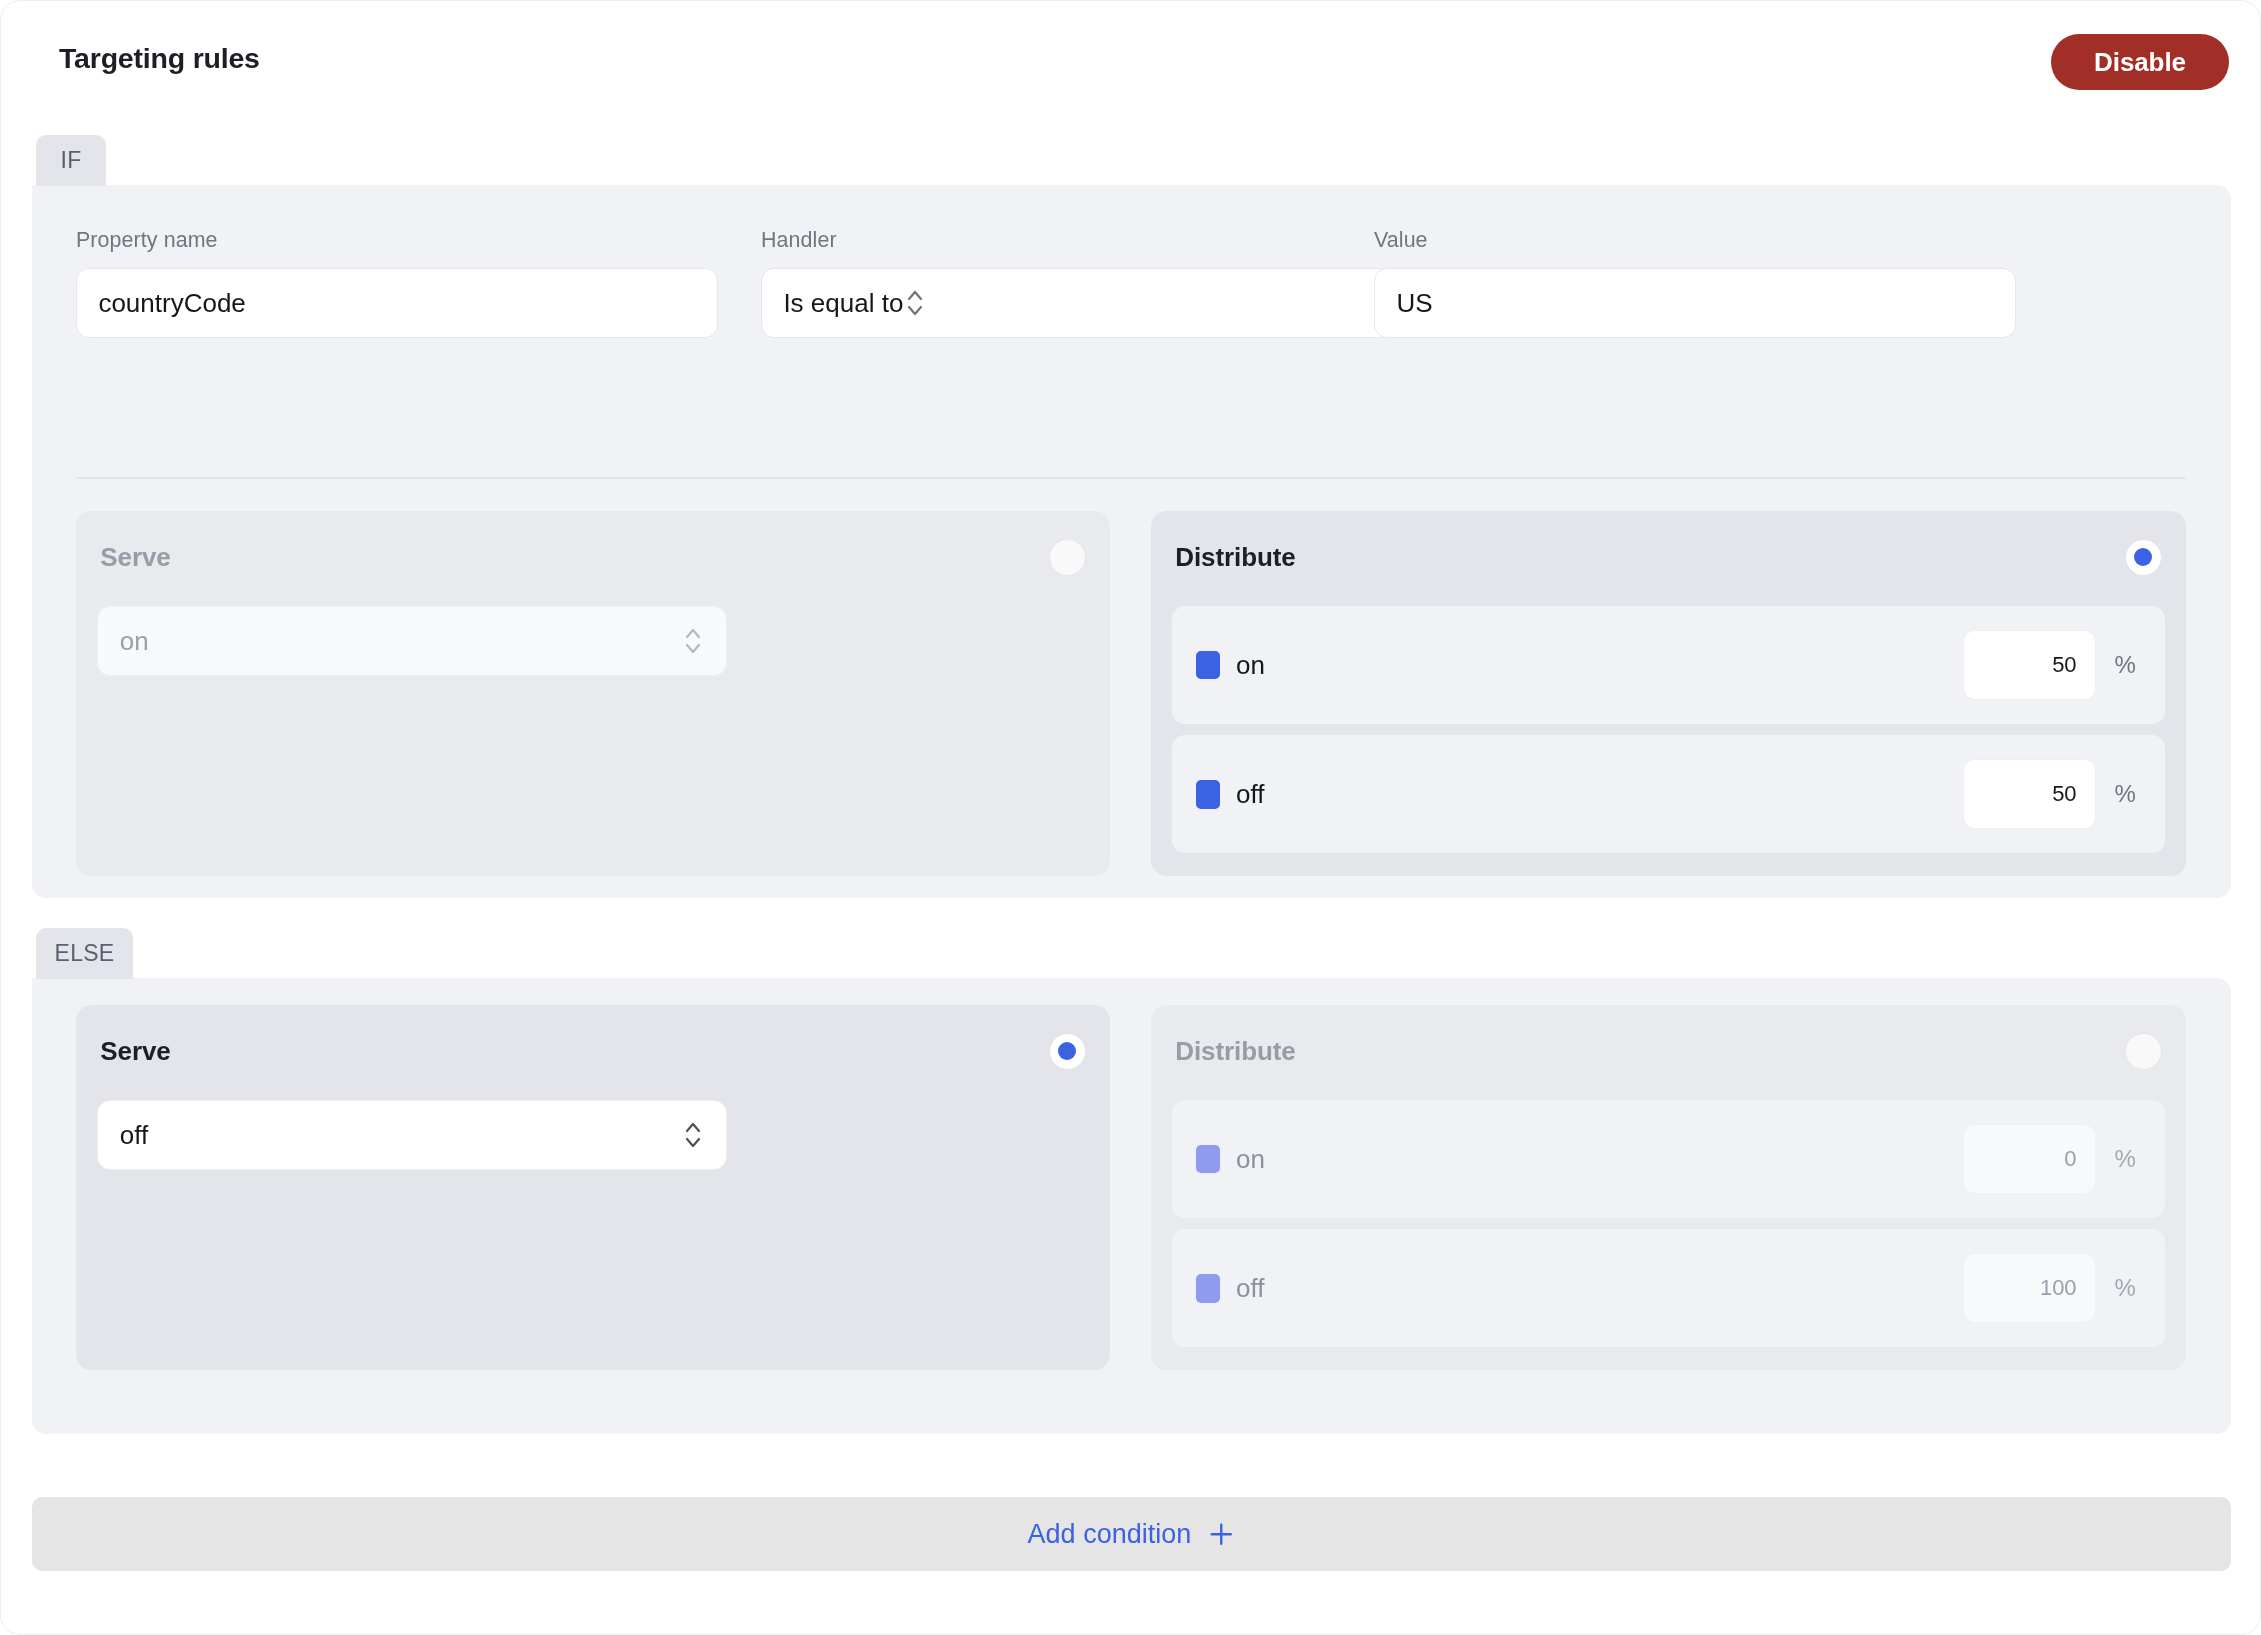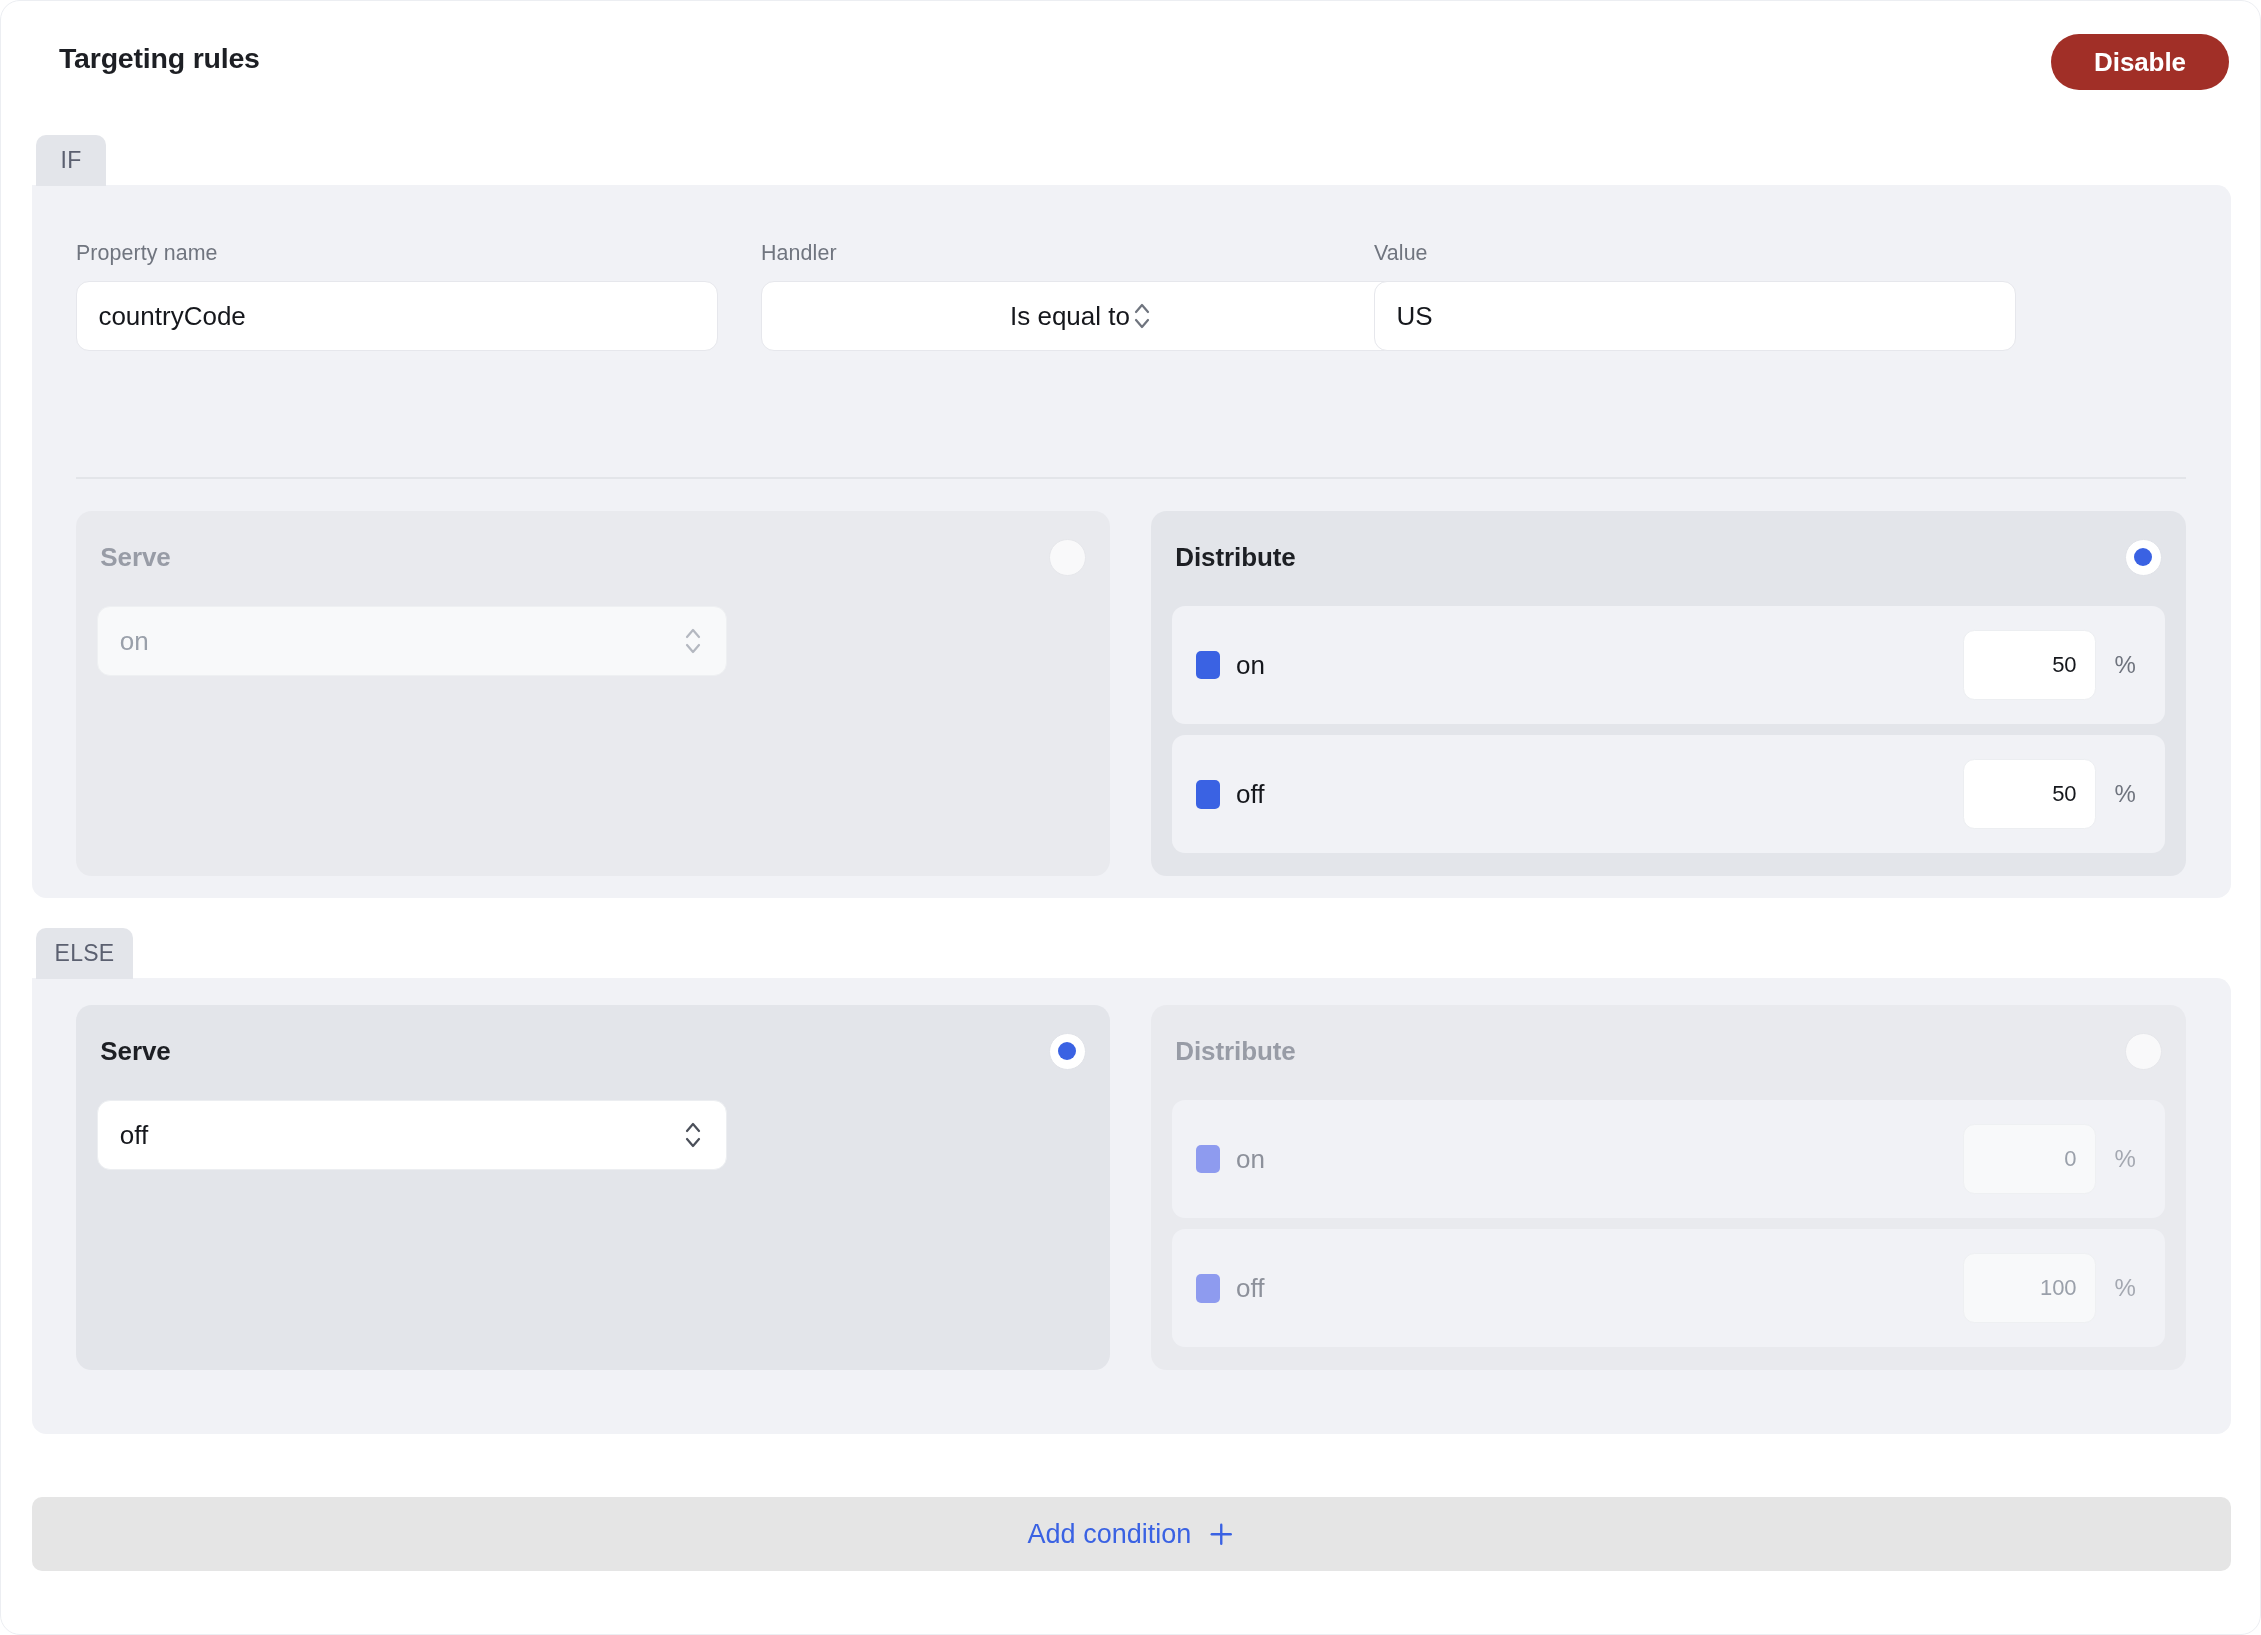--- a/index.html
+++ b/index.html
@@ -88,21 +88,21 @@
     background: #f1f2f6;
     border-radius: 0 14.3px 14.3px 14.3px;
     width: 2199px;
   }
   .if-body   { height: 713px; }
   .else-body { height: 456px; }
 
   
   .field-row {
     position: absolute;
-    top: 13px; left: 0;
+    top: 0; left: 0;
     width: 2209px;
     height: 299px;
   }
   .field { position: absolute; top: 43px; }
   .field-label {
     display: block;
     font-size: 21.4px;
     color: #70757f;
     margin-bottom: 15.7px;
     letter-spacing: 0.1px;
@@ -114,21 +114,21 @@
     background: #ffffff;
     border: 1.4px solid #e6e7ec;
     border-radius: 13px;
     padding: 0 21.4px;
     font-size: 26px;
     color: #15171c;
   }
   .field-prop   { left: 44px;   width: 642px; }
   .field-handler{ left: 729px; width: 642px; }
   .field-value  { left: 1342px; width: 642px; }
-  .field-input.select { justify-content: center; }
+  .field-input.select { justify-content: flex-start; }
 
   .chev-ud {
     width: 24px;
     height: 34px;
     flex: 0 0 auto;
     display: block;
   }
 
   .divider {
     position: absolute;

